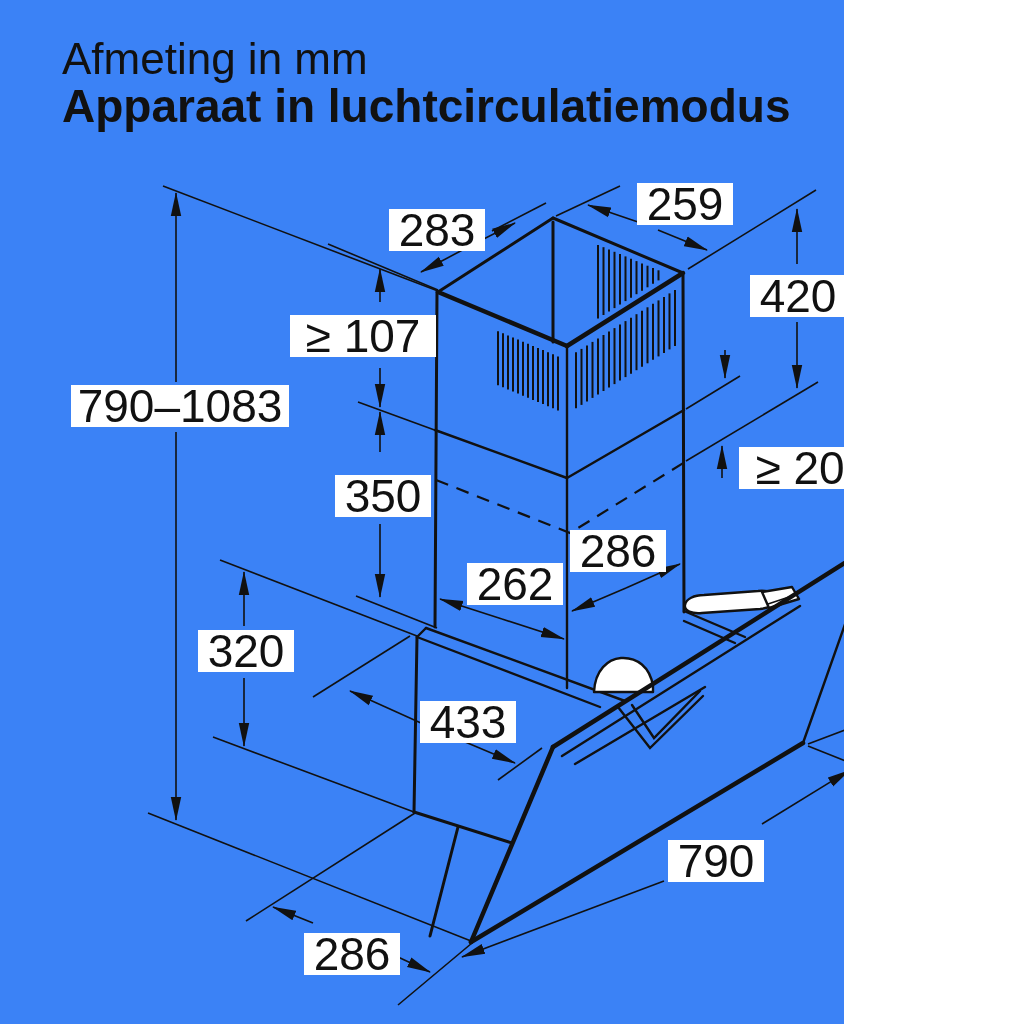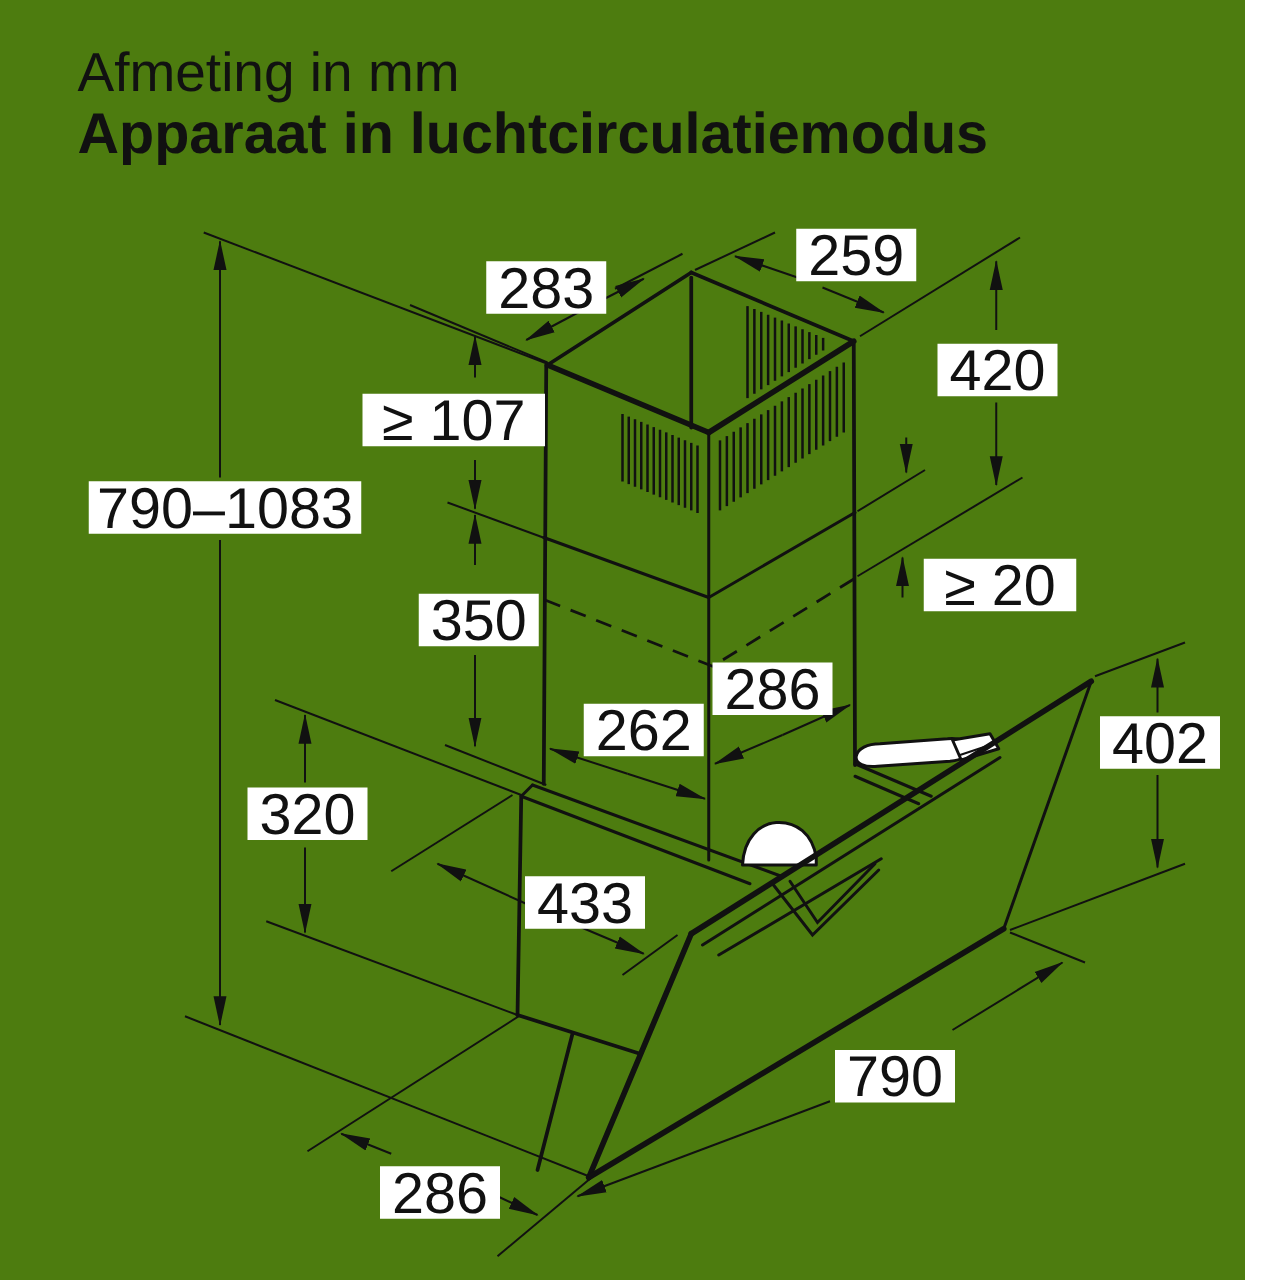--- a/index.html
+++ b/index.html
@@ -1,16 +1,16 @@
 <!DOCTYPE html>
 <html><head>
 <meta charset="utf-8">
 <style>
   html,body{margin:0;padding:0;background:#fff;}
-  .page{position:relative;width:996px;height:1024px;background:#4d7c0f;overflow:hidden;
+  .page{position:relative;width:844px;height:1024px;background:#3b82f6;overflow:hidden;
         font-family:"Liberation Sans", sans-serif;}
   svg{position:absolute;left:0;top:0;}
   .obj  line, .obj path, .obj polyline {stroke:#111;stroke-width:3;fill:none;stroke-linecap:round;}
   .thick line, .thick path{stroke:#111;stroke-width:4.5;fill:none;stroke-linecap:round;}
   .mid line, .mid path{stroke:#111;stroke-width:2.4;fill:none;stroke-linecap:round;}
   .bump{stroke:#111;stroke-width:2.4;fill:#fff;stroke-linejoin:round;}
   .dash polyline{stroke:#111;stroke-width:2.2;fill:none;stroke-dasharray:13 9;}
   .vents line{stroke:#111;stroke-width:2;}
   .dim line{stroke:#111;stroke-width:1.6;fill:none;}
   .lbl rect{fill:#fff;}

